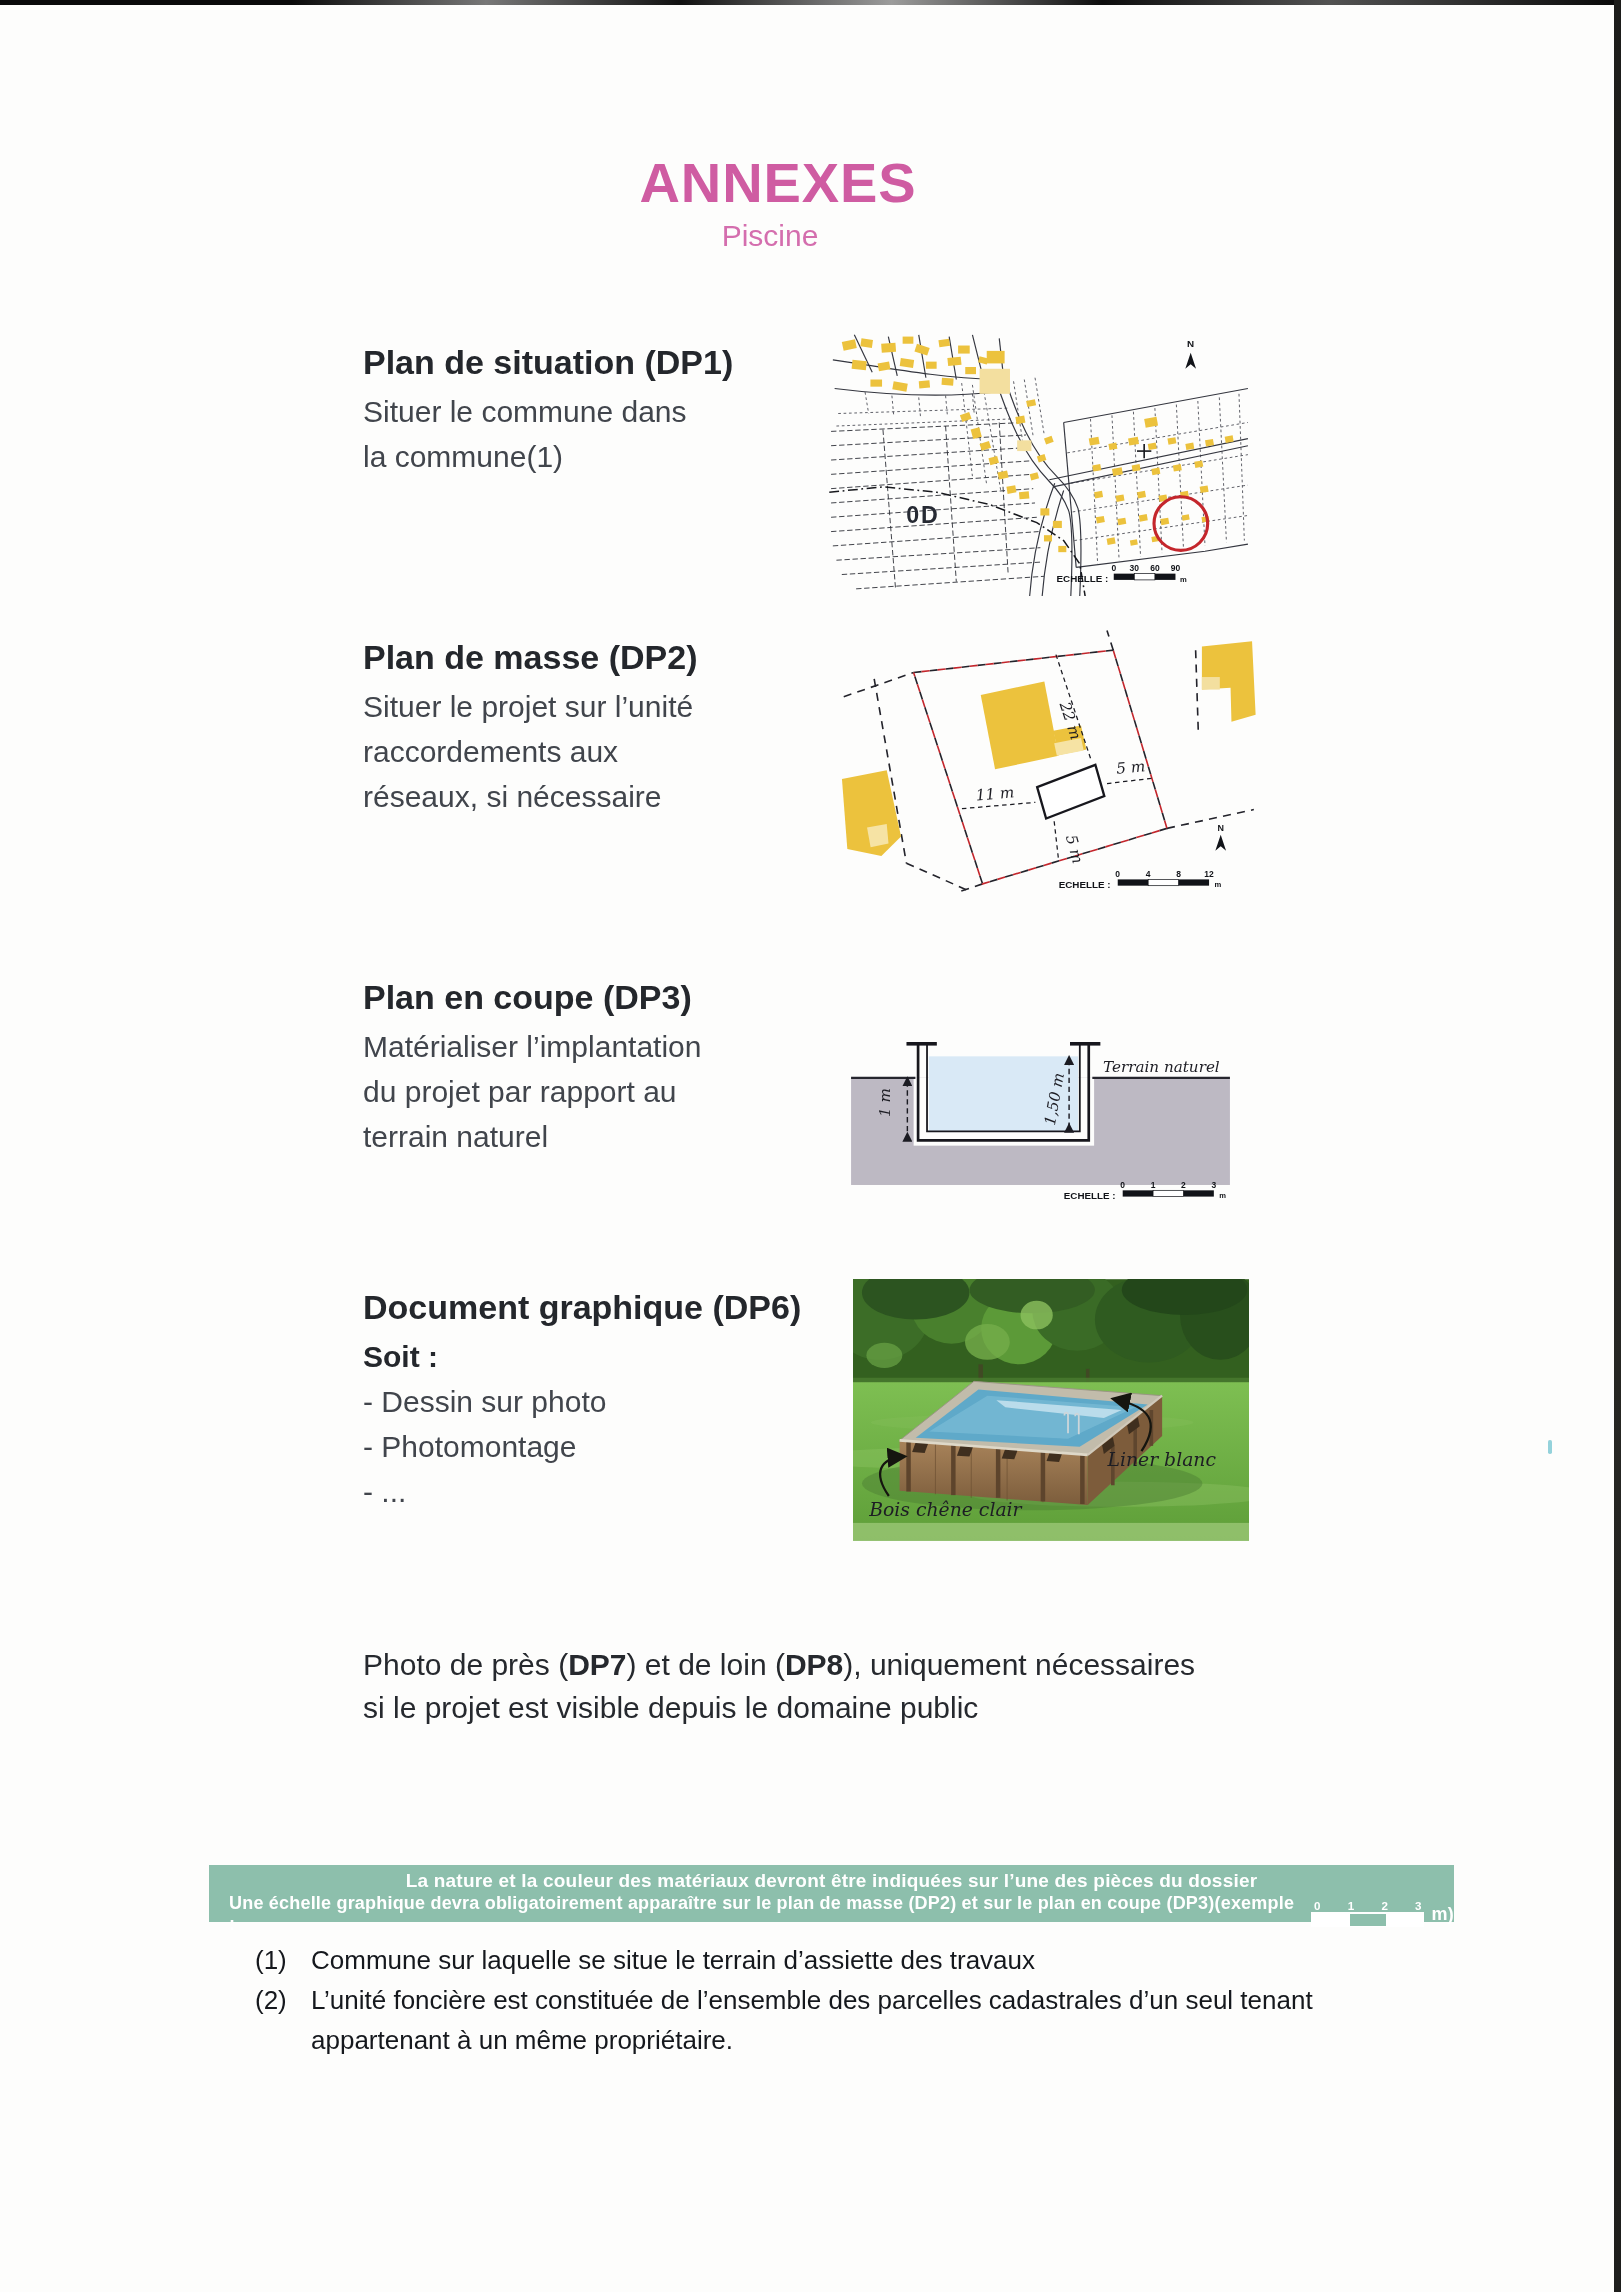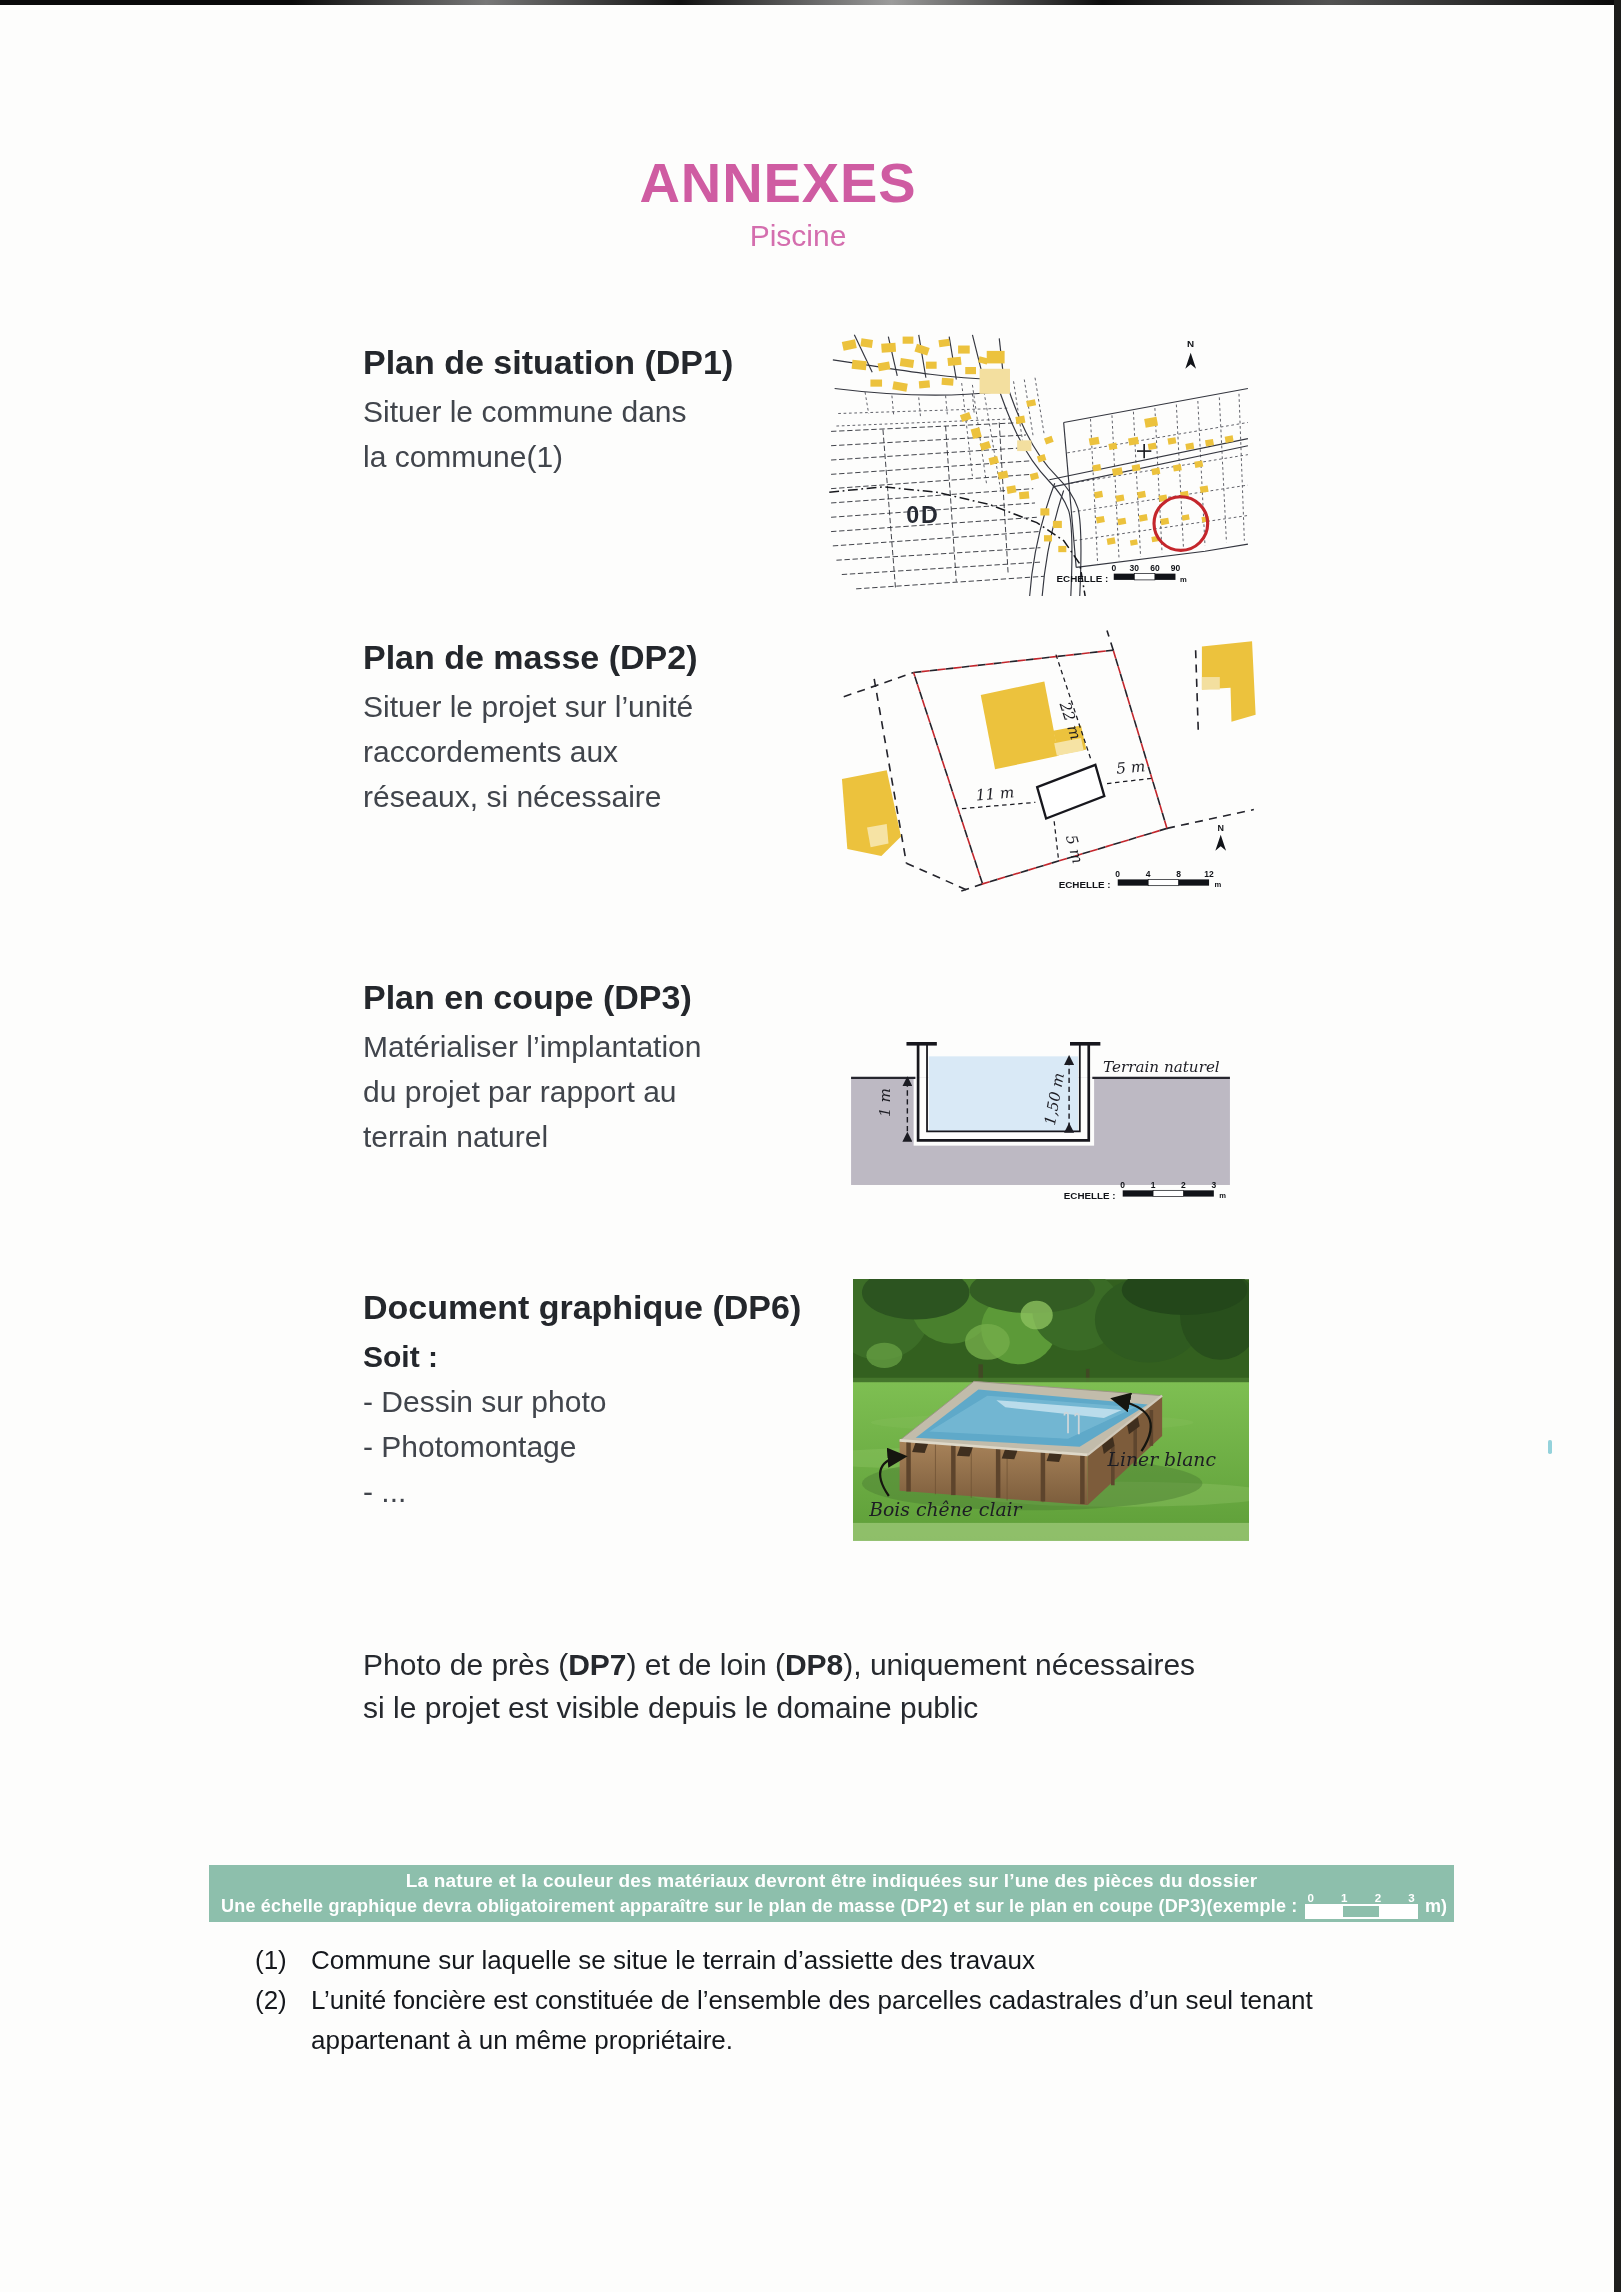--- a/index.html
+++ b/index.html
@@ -13,21 +13,21 @@
       #111 42%,rgba(10,10,10,.4) 55%,#0d0d0d 68%,rgba(10,10,10,.7) 82%,#080808 100%);
   }
   .scan-right { position:absolute; top:0; right:0; width:7.2px; height:2293px;
     background:linear-gradient(to bottom,#1c1c1a,#2a2a26 40%,#1e1e1c); }
   .stray-blue { position:absolute; left:1548px; top:1440px; width:3.6px; height:14.3px;
     background:#79c7d2; border-radius:1.8px; opacity:.8; }
 
   .page-title { position:absolute; top:150px; left:0; width:1540px; text-align:center;
     font-size:56px; font-weight:bold; letter-spacing:0.9px; color:#cf5ca2;padding-left:8px; }
   .page-subtitle { position:absolute; top:219px; left:0; width:1540px; text-align:center;
-    font-size:30px; color:#d46eae;padding-left:28px; }
+    font-size:30px; color:#d46eae; }
 
   .sec { position:absolute; left:363px; width:537px; z-index:2; }
   .sec-heading { font-size:34px; font-weight:bold; color:#24272c; line-height:39px; margin-bottom:7.2px; }
   .sec-sub { font-size:30px; font-weight:bold; color:#24272c; line-height:45px; }
   .sec-line { font-size:30px; color:#41454c; line-height:45px; }
   #sec1 { top:343px; } #sec2 { top:638px; } #sec3 { top:978px; } #sec4 { top:1288px; }
 
   .fig { position:absolute; z-index:1; }
   #fig-map   { left:829px; top:333px;  width:421px; height:263px; }
   #fig-masse { left:833px; top:625px;  width:428px; height:276px; }
@@ -35,21 +35,21 @@
   #fig-photo { left:853px; top:1279px; width:396px; height:262px; }
   .fig svg { display:block; width:100%; height:100%; }
 
   .para { position:absolute; left:363px; top:1643px; width:851px;
     font-size:30px; line-height:43px; color:#26292e; }
   .para .b { font-weight:bold; }
 
   .banner { position:absolute; left:209px; top:1865px; width:1245px; height:57px;
     background:#8dbfac; color:#ffffff; font-weight:bold; }
   .banner-line1 { text-align:center; font-size:19px; padding-top:4.5px; letter-spacing:0.2px; }
-  .banner-line2 { display:flex; align-items:center; gap:7.2px; padding-left:12px; margin-top:1.8px;
+  .banner-line2 { display:flex; align-items:center; gap:7.2px; padding-left:20px; margin-top:1.8px;
     font-size:18px; letter-spacing:0.2px; }
   .mini-scale { display:inline-block; width:113px; flex:none; }
   .ms-nums { display:flex; justify-content:space-between; font-size:11.6px; line-height:10.7px; padding:0 2.7px; }
   .ms-bar { display:block; height:15px; background:#ffffff; position:relative; }
   .ms-seg { position:absolute; left:34%; top:1.8px; width:32%; height:11.6px; background:#8dbfac; }
 
   .footnotes { position:absolute; left:255px; top:1940px; width:1182px;
     font-size:26px; line-height:40px; color:#15181d; }
   .fn-row { display:flex; }
   .fn-num { width:56px; flex:none; }

